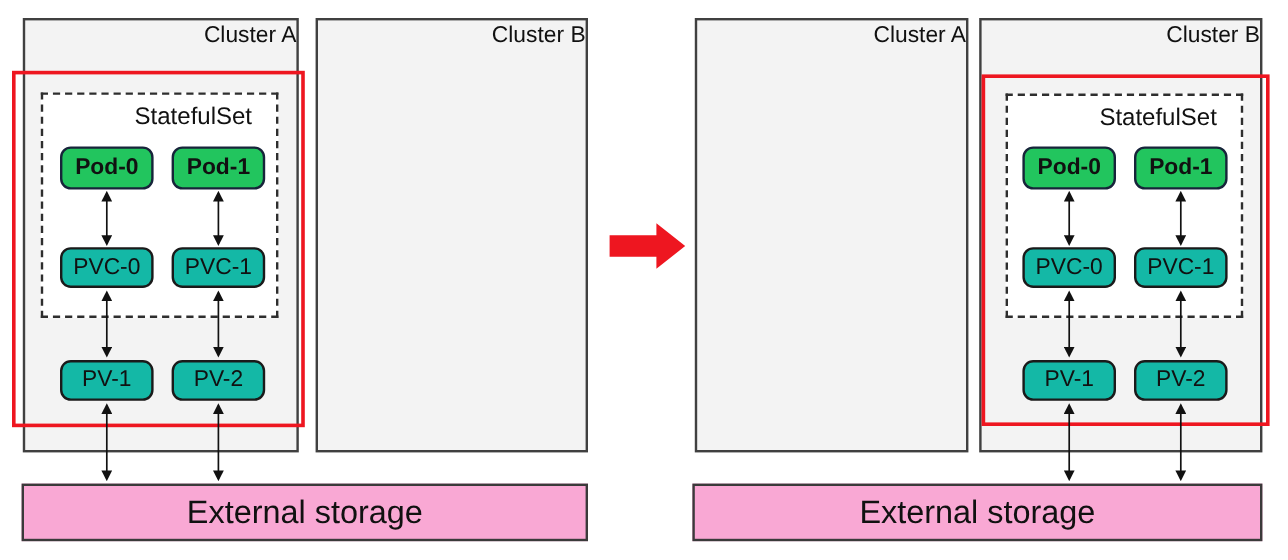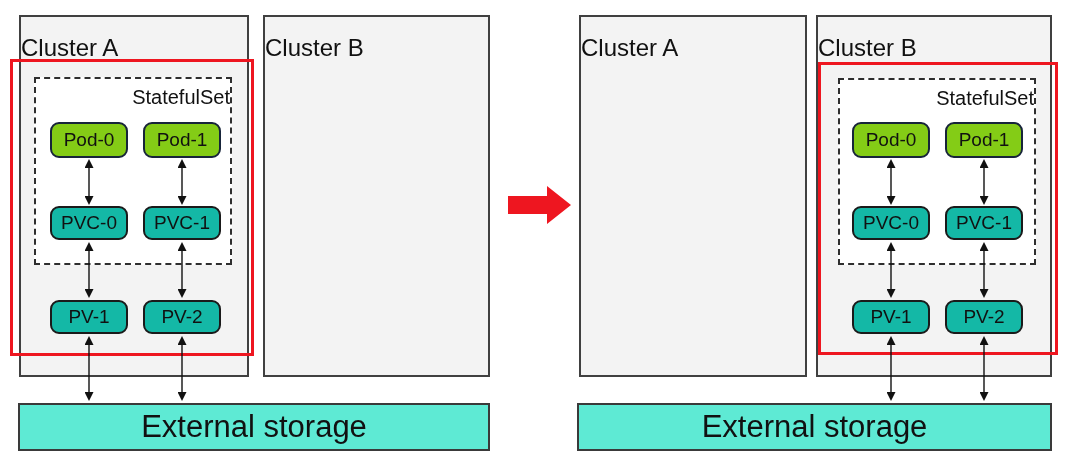--- a/index.html
+++ b/index.html
@@ -14,76 +14,76 @@
   }
   .cluster {
     position: absolute;
     background: #F3F3F3;
     border: 2px solid #404040;
     box-sizing: border-box;
     z-index: 1;
   }
   .cluster-title {
     position: absolute;
-    top: 18px;
+    top: 0;
     left: 0;
     width: 100%;
-    text-align: left;
-    font-size: 24px;
+    text-align: right;
+    font-size: 19px;
     line-height: 25px;
     color: #111111;
   }
   .red-box {
     position: absolute;
     border: 3px solid #EE1620;
     box-sizing: border-box;
     background: transparent;
     z-index: 5;
   }
   .dashed-box {
     position: absolute;
     border: 2px dashed #2E2E2E;
     box-sizing: border-box;
     background: #ffffff;
     z-index: 2;
   }
   .ss-label {
     position: absolute;
     top: 7px;
-    right: 0;
+    right: 20px;
     font-size: 20px;
     line-height: 23px;
     color: #111111;
   }
   .node {
     position: absolute;
     width: 78px;
     height: 36px;
     box-sizing: border-box;
     border: 2px solid #1A1A1A;
     border-radius: 9px;
     background: #14b8a6;
     display: flex;
     align-items: center;
     justify-content: center;
     font-size: 19px;
     z-index: 4;
   }
-  .pod { background: #84cc16; border-color: #17243A; }
+  .pod { background: #22c55e; border-color: #17243A; font-weight: bold; }
   .pvc, .pv { height: 34px; }
   .storage {
     position: absolute;
     height: 48px;
     box-sizing: border-box;
-    background: #5eead4;
+    background: #f9a8d4;
     border: 2px solid #3A3A3A;
     display: flex;
     align-items: center;
     justify-content: center;
-    font-size: 31px;
+    font-size: 27px;
     z-index: 1;
   }
   .overlay {
     position: absolute;
     left: 0; top: 0;
     width: 1073px; height: 467px;
     z-index: 6;
     pointer-events: none;
   }
 

